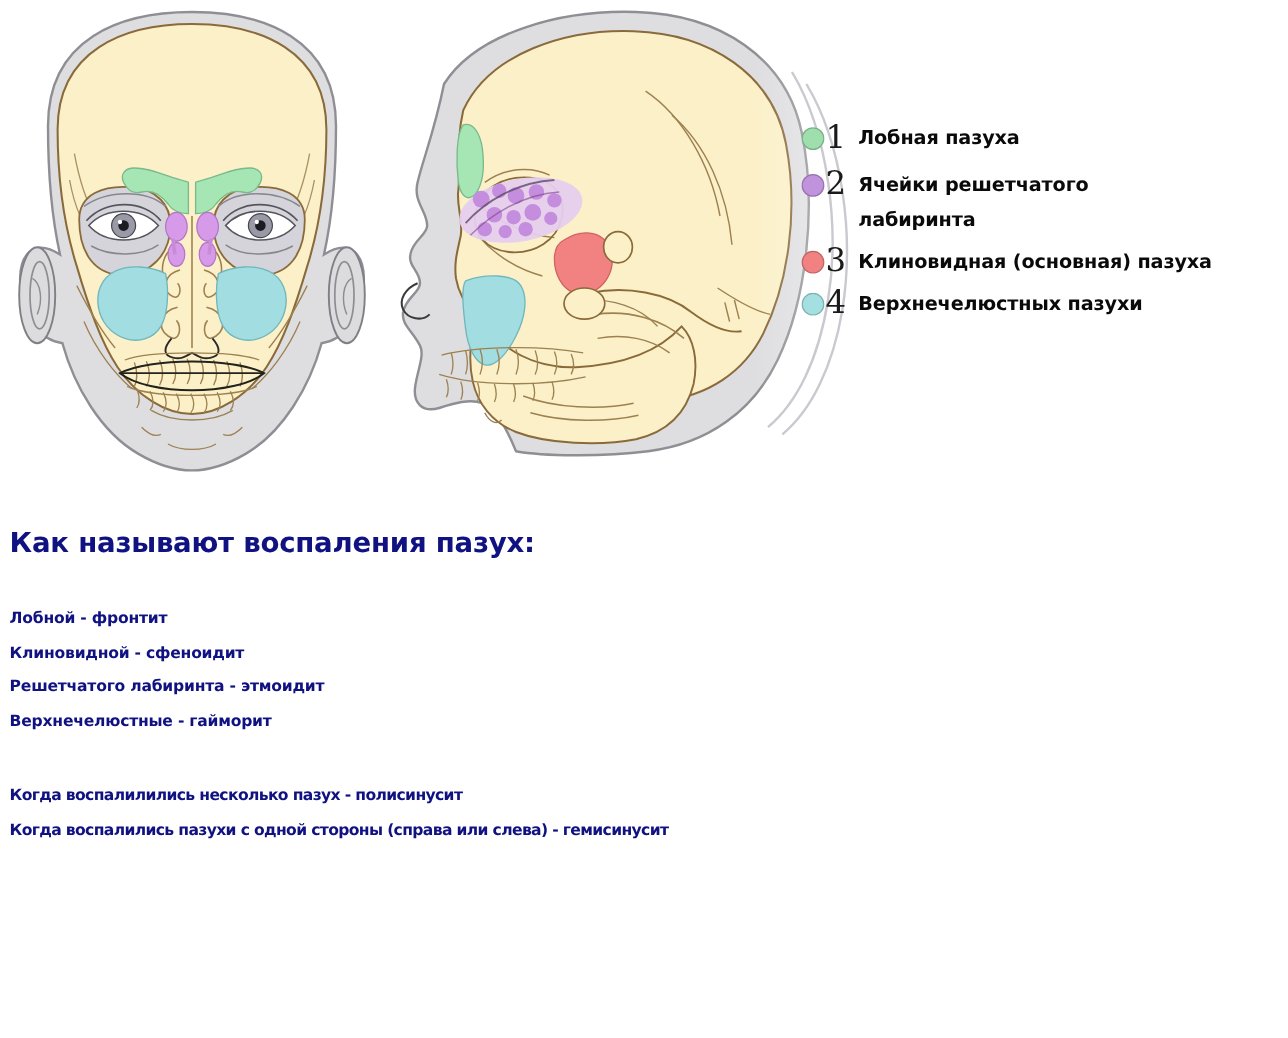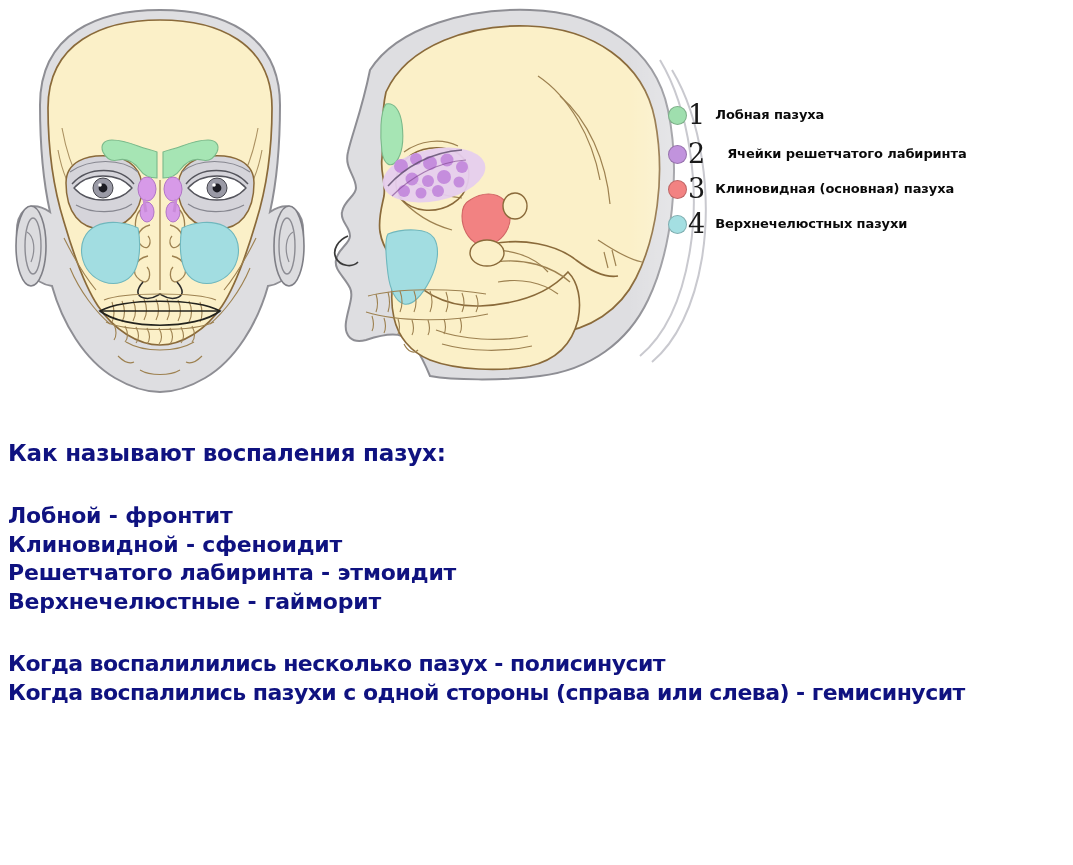--- a/index.html
+++ b/index.html
@@ -52,21 +52,21 @@
     font-size: 27px;
     line-height: 29px;
     color: #1a1a1a;
     margin-left: 1px;
     margin-right: 10px;
     flex: 0 0 auto;
     font-weight: 400;
   }
   .legend-label {
     font-family: "DejaVu Sans", "Liberation Sans", sans-serif;
-    font-size: 13px;
+    font-size: 16px;
     line-height: 29px;
     font-weight: bold;
     color: #0a0a0a;
     letter-spacing: -0.1px;
   }
 
   
   #textblock {
     position: absolute;
     left: 8px;
@@ -79,21 +79,21 @@
     font-weight: bold;
     font-size: 23px;
     line-height: 26px;
     color: #0f1280;
     margin: 0 0 36px 0;
     letter-spacing: -0.2px;
   }
   .tb-line {
     font-family: "DejaVu Sans", "Liberation Sans", sans-serif;
     font-weight: bold;
-    font-size: 22px;
+    font-size: 13px;
     line-height: 28.5px;
     color: #0f1280;
     margin: 0;
     letter-spacing: -0.2px;
     white-space: nowrap;
   }
   .tb-gap { height: 34px; }
   .tb-line.wide { letter-spacing: -0.55px; }
 </style>
 </head>
@@ -364,21 +364,21 @@
 
   <div class="legend-row">
     <span class="legend-dot" style="background:#9fdfae"></span>
     <span class="legend-num">1</span>
     <span class="legend-label">Лобная пазуха</span>
   </div>
 
   <div class="legend-row" style="margin-top:10px;">
     <span class="legend-dot" style="background:#c193dd"></span>
     <span class="legend-num">2</span>
-    <span class="legend-label" style="max-width:266px;display:inline-block;margin-left:12px;">Ячейки решетчатого лабиринта</span>
+    <span class="legend-label" style="max-width:266px;display:inline-block;">Ячейки решетчатого лабиринта</span>
   </div>
 
   <div class="legend-row" style="margin-top:6px;">
     <span class="legend-dot" style="background:#f28282"></span>
     <span class="legend-num">3</span>
     <span class="legend-label" style="max-width:318px;display:inline-block;">Клиновидная (основная) пазуха</span>
   </div>
 
   <div class="legend-row" style="margin-top:6px;">
     <span class="legend-dot" style="background:#a4dfe2"></span>

